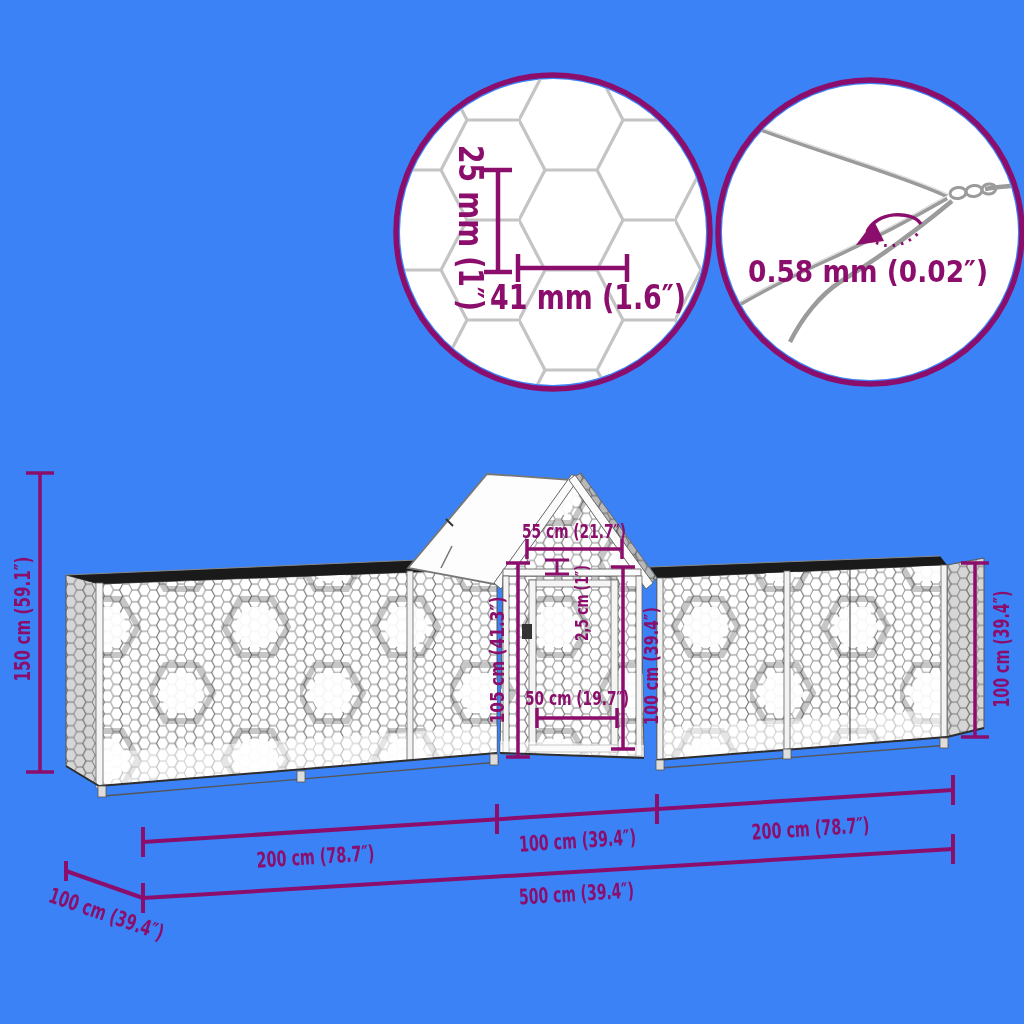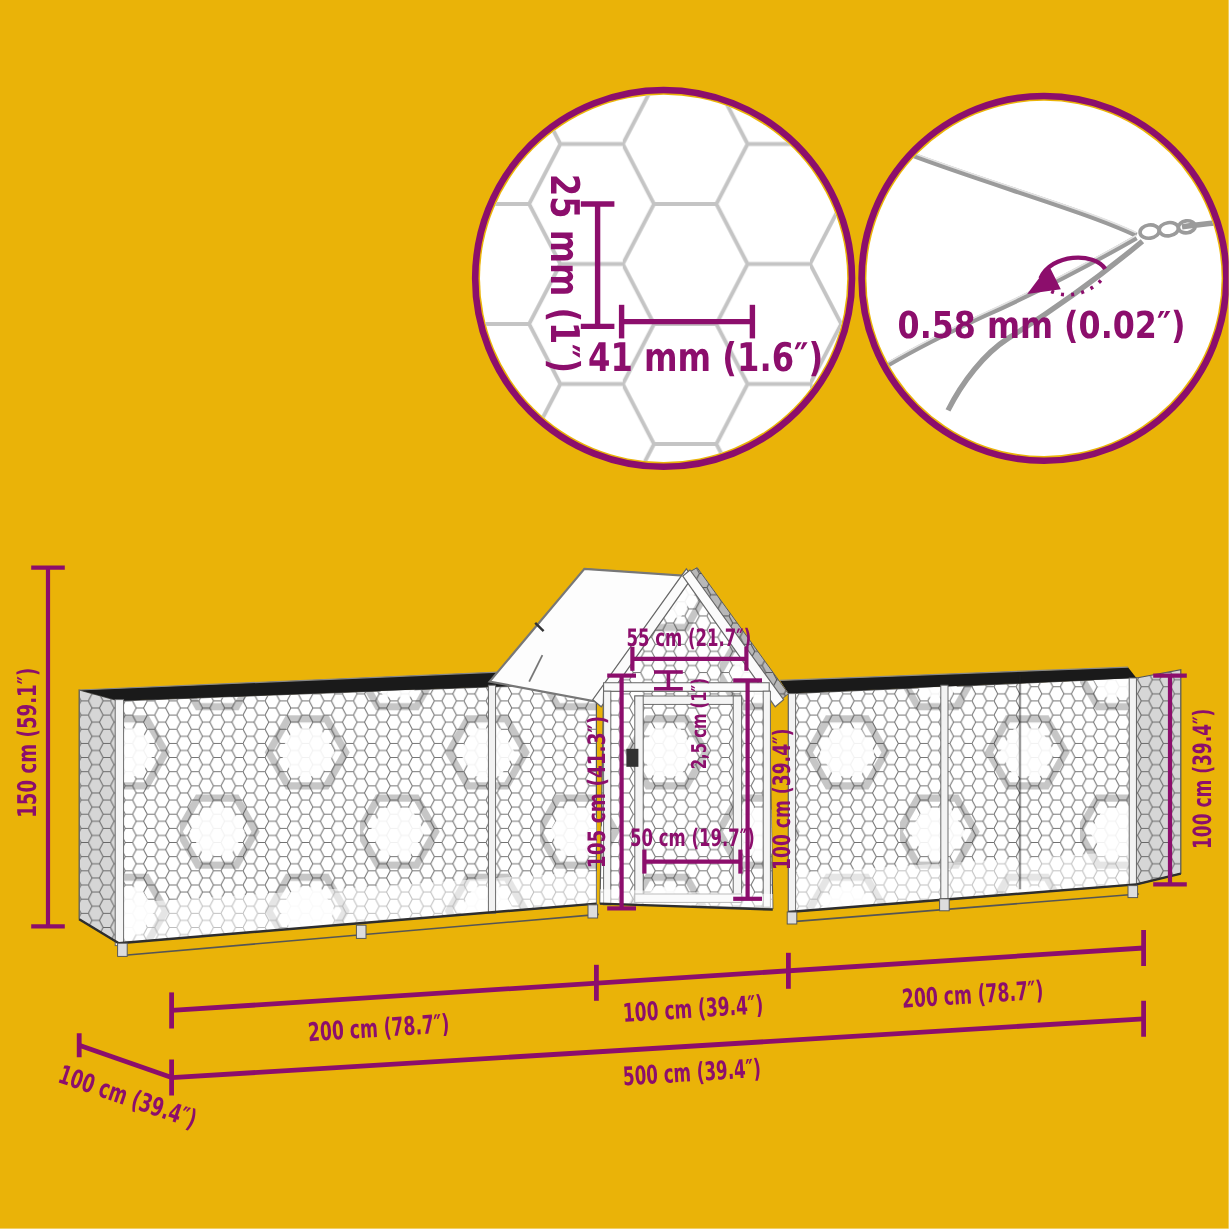--- a/index.html
+++ b/index.html
@@ -1,16 +1,16 @@
 <!DOCTYPE html>
 <html><head>
 <meta charset="utf-8">
 <style>
   html,body{margin:0;padding:0;background:#ffffff;}
-  .stage{position:relative;width:1024px;height:1024px;background:#eab308;overflow:hidden;}
+  .stage{position:relative;width:1024px;height:1024px;background:#3b82f6;overflow:hidden;}
   svg{display:block;}
   text{font-family:"DejaVu Sans","Liberation Sans",sans-serif;font-weight:bold;fill:#8C0E6C;}
 </style>
 </head>
 <body>
 
 <div class="stage">
 <svg width="1024" height="1024" viewBox="0 0 1024 1024">
   <defs>
 

